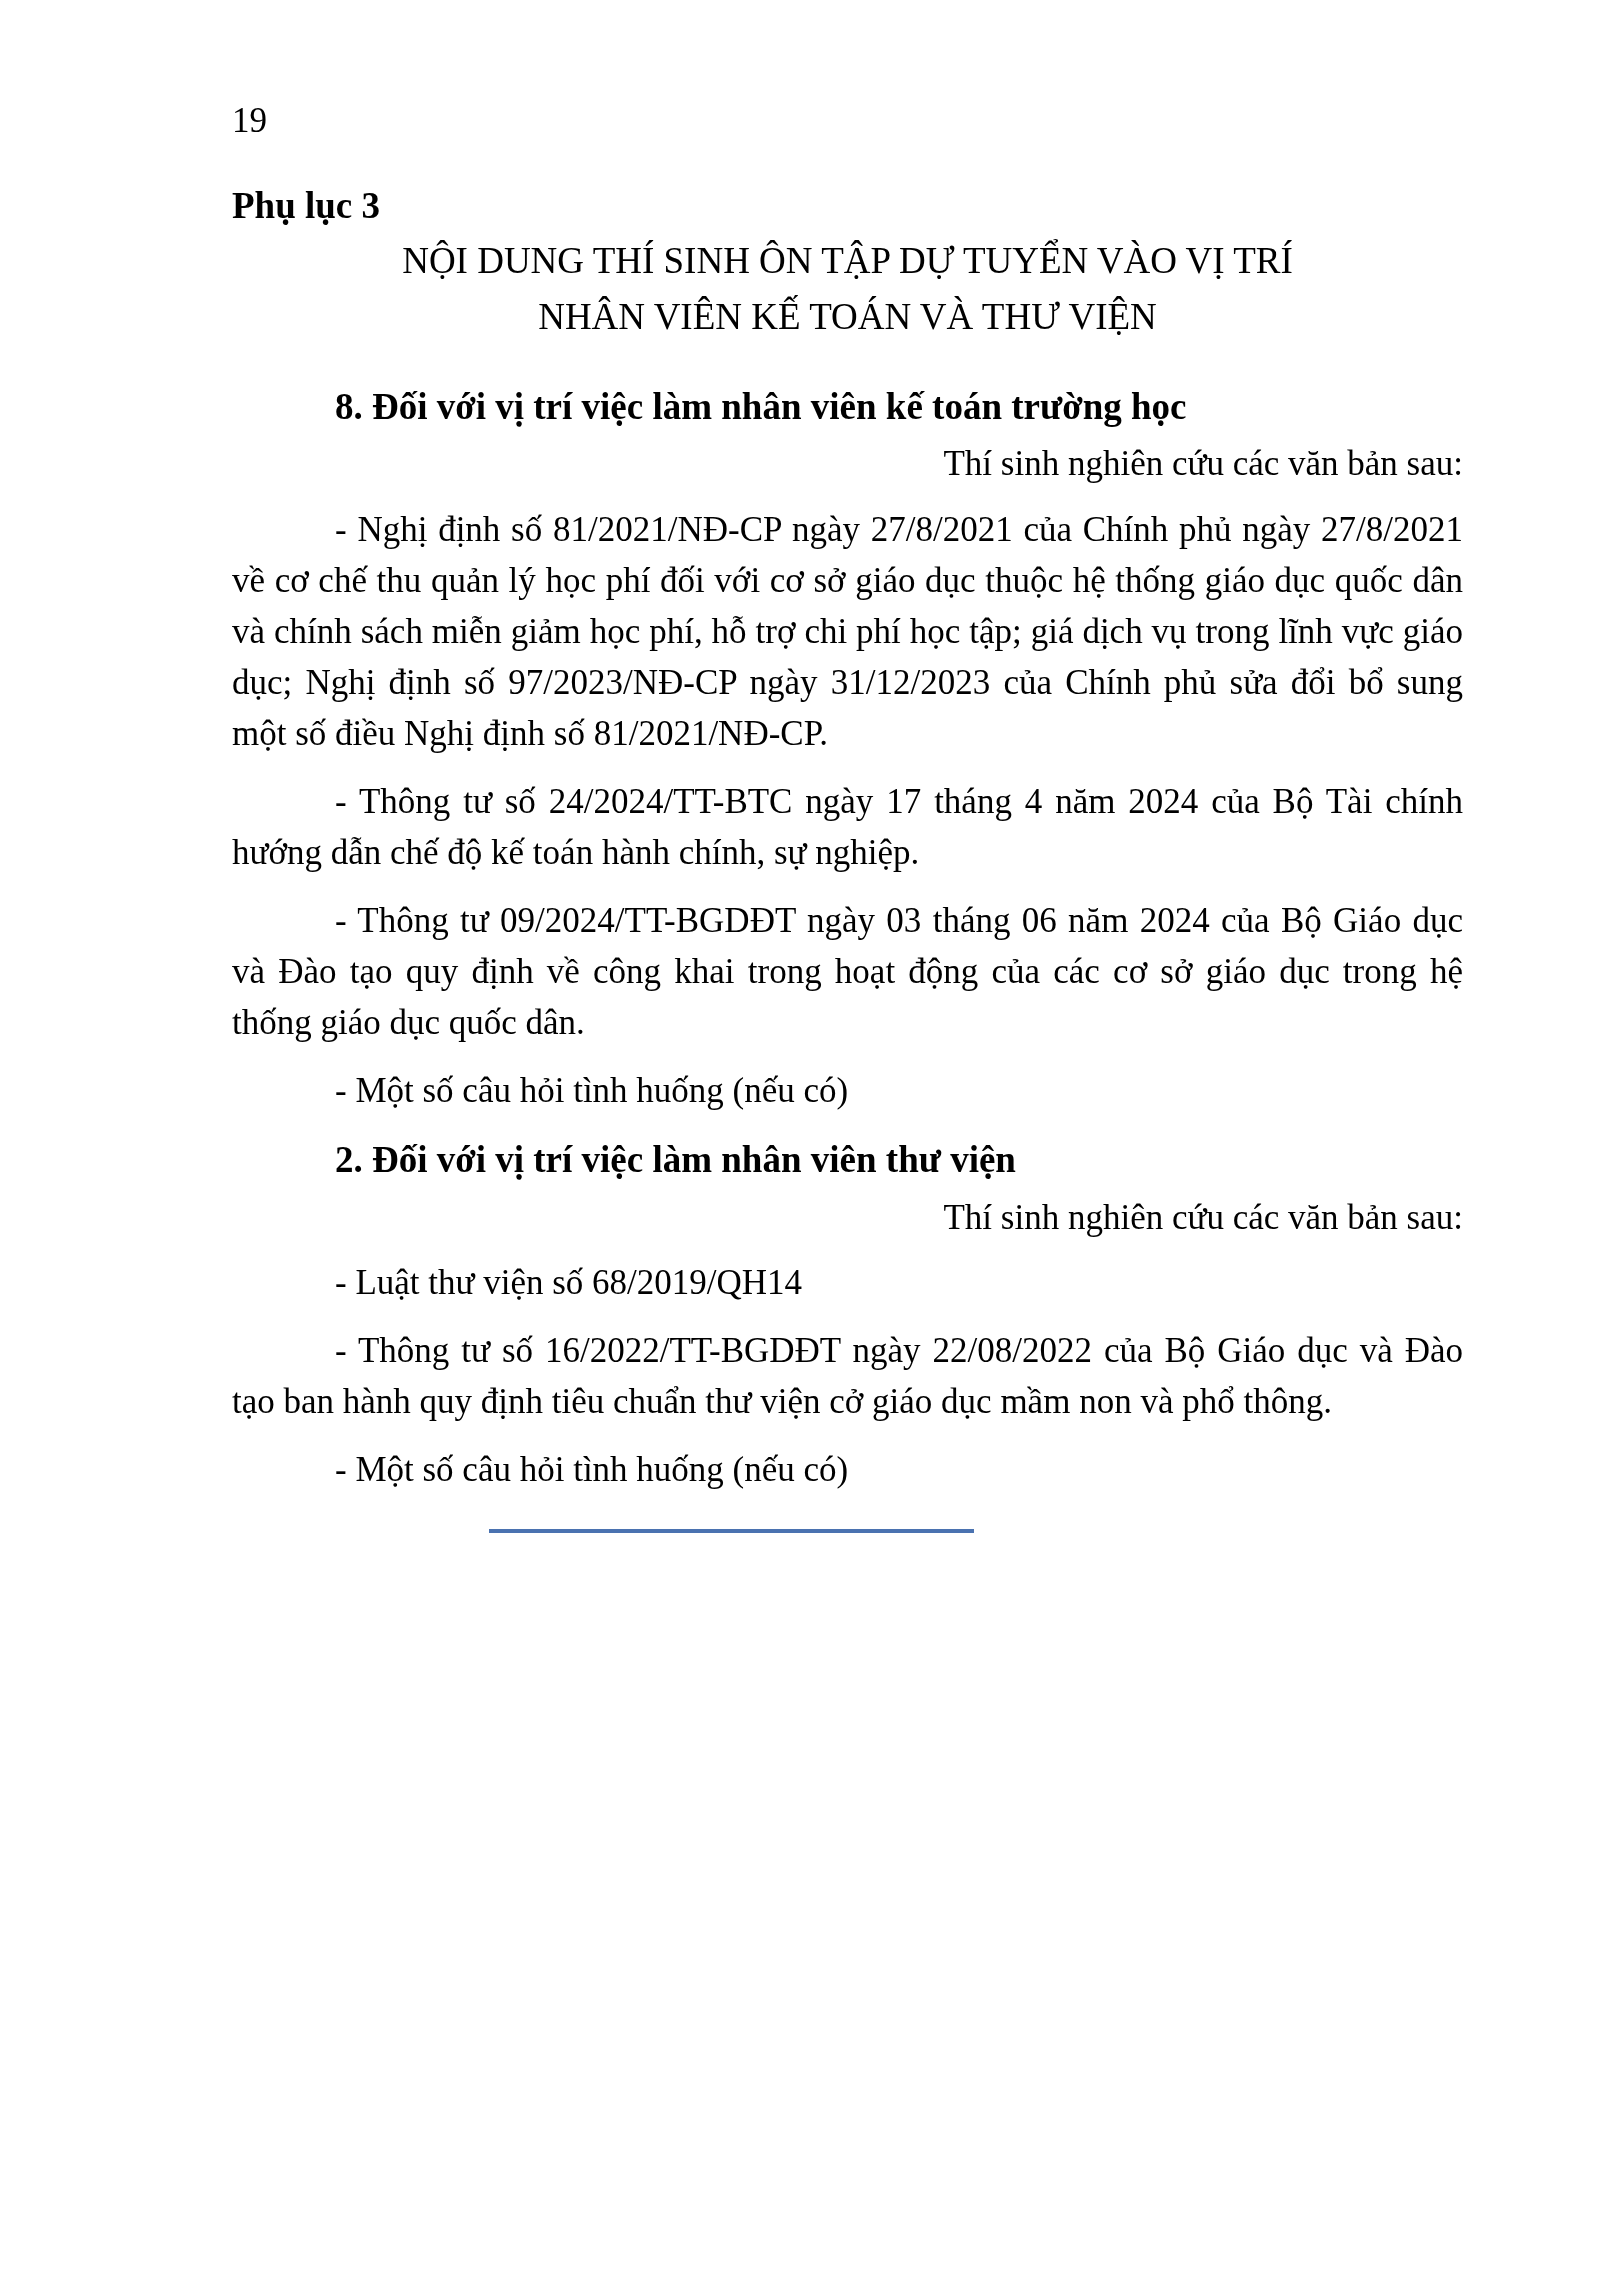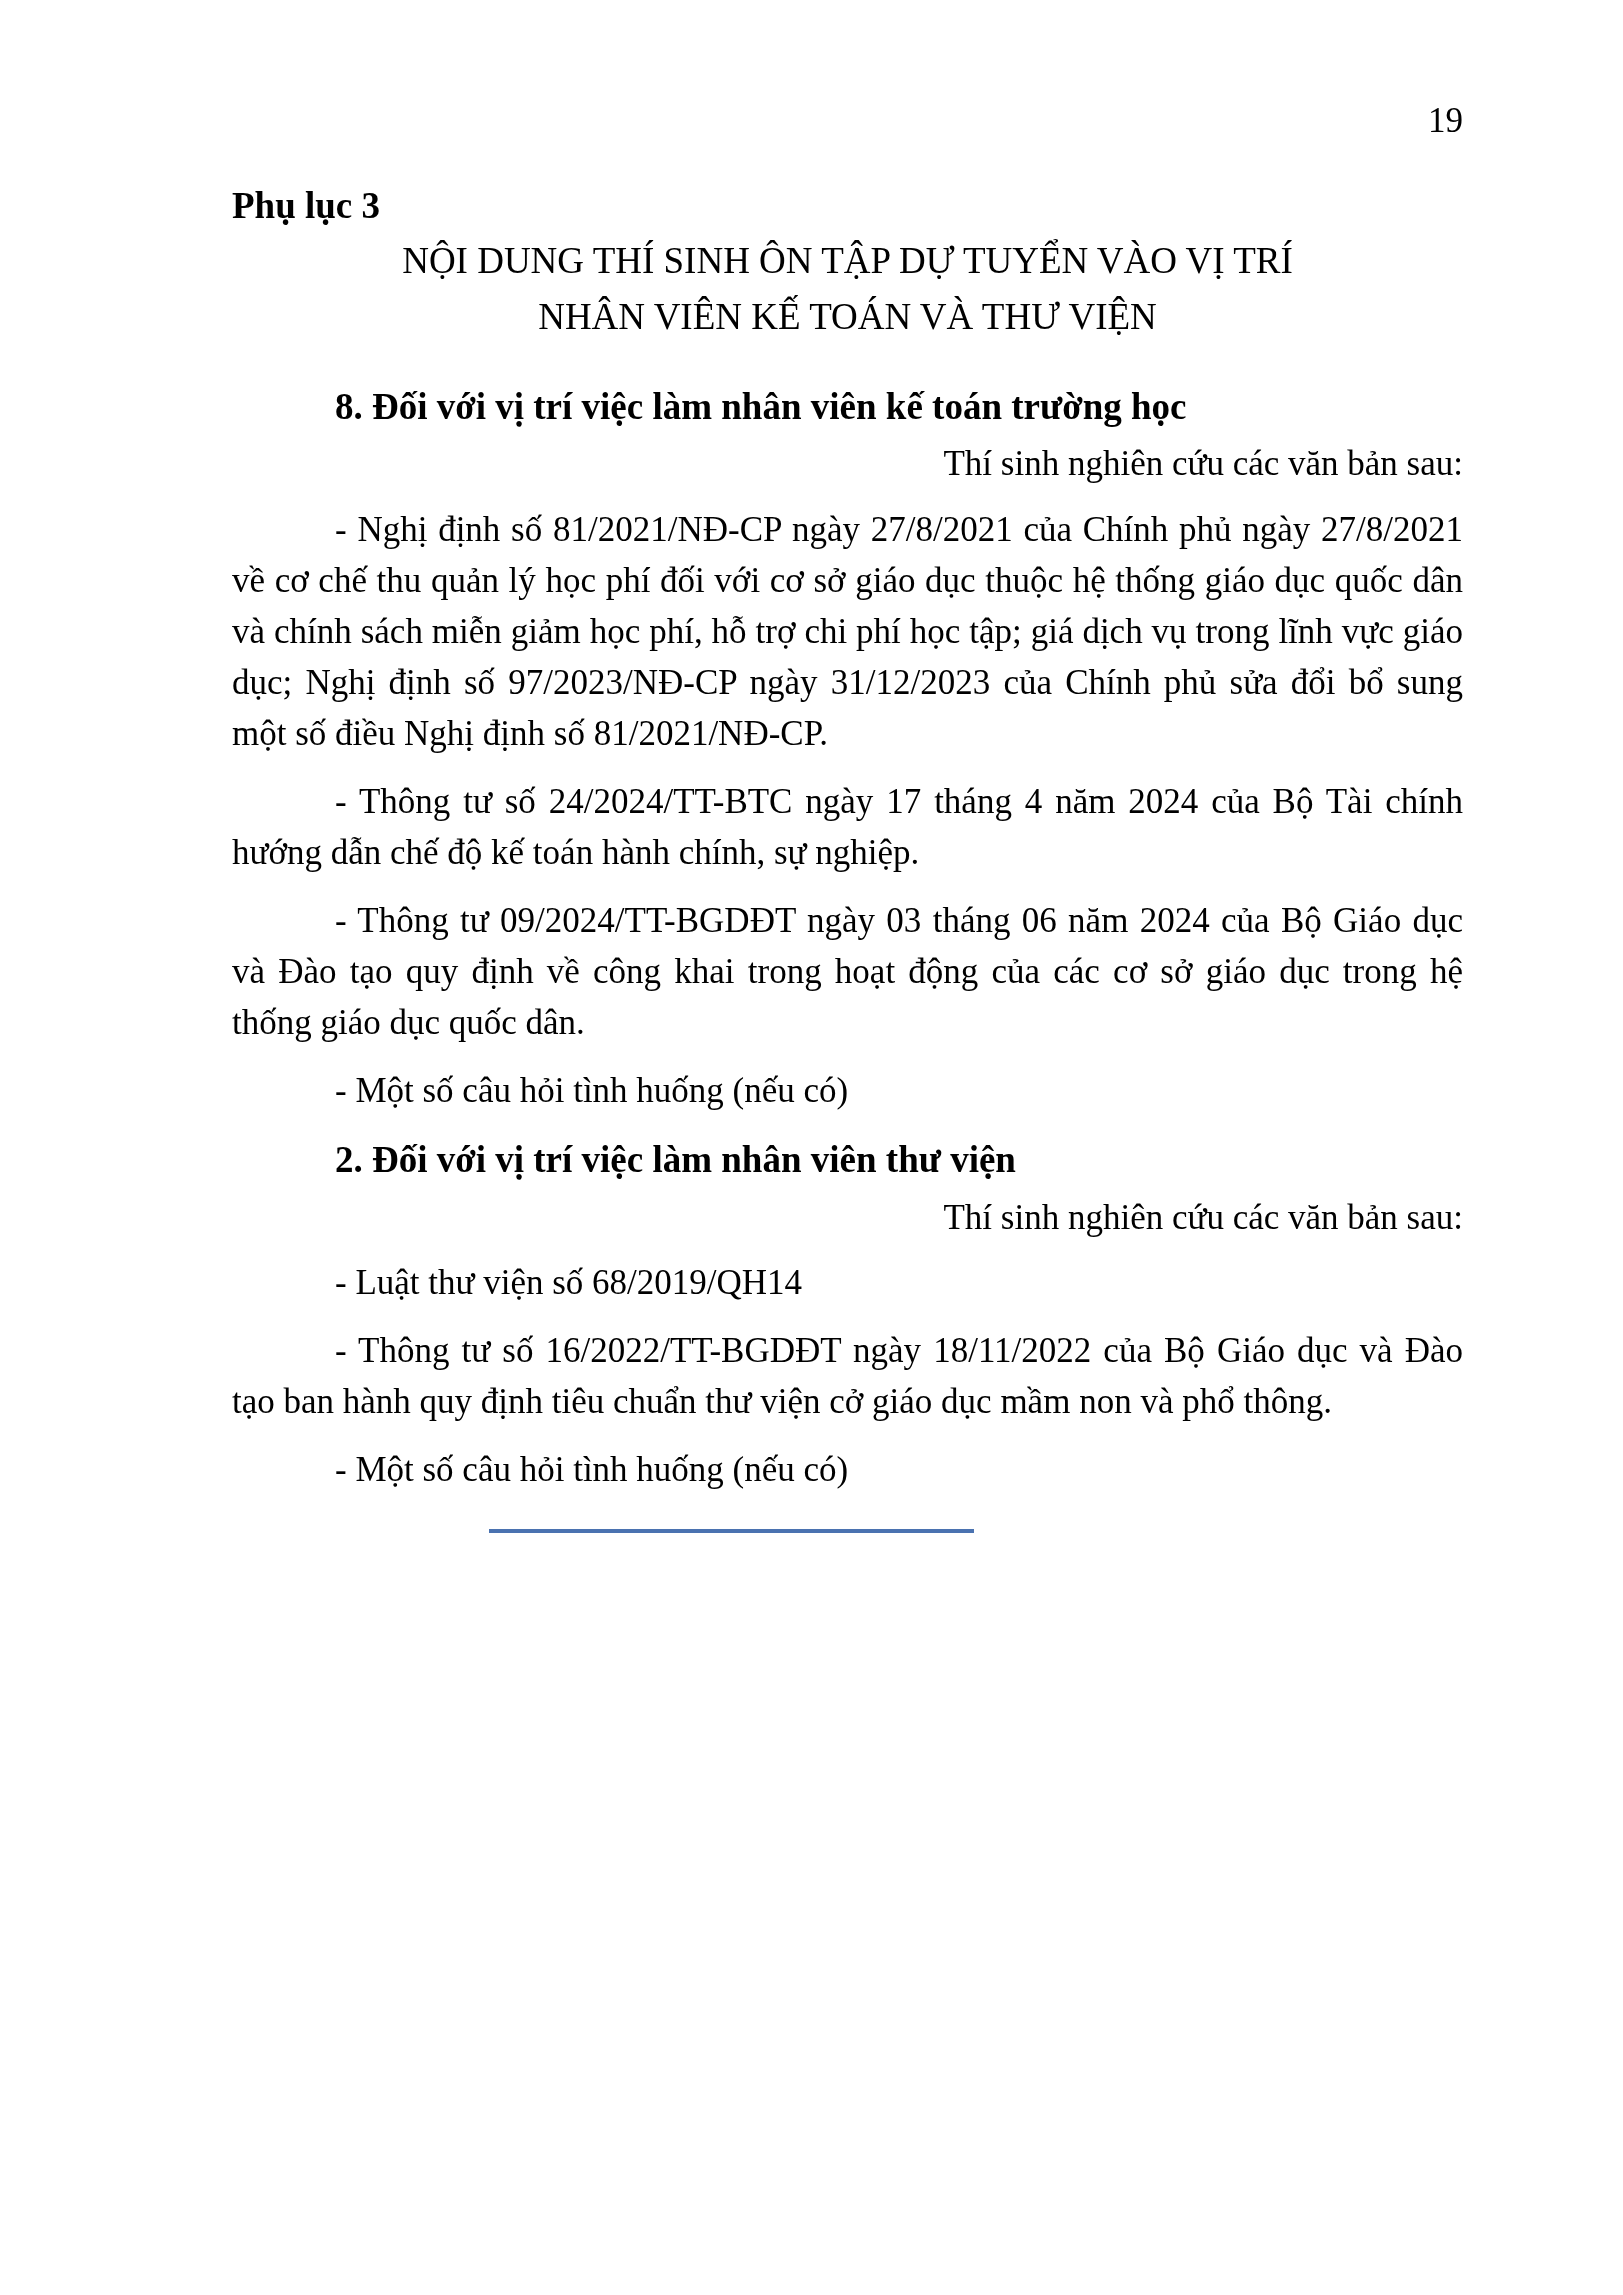--- a/index.html
+++ b/index.html
@@ -17,21 +17,21 @@
     overflow: hidden;
   }
   .content {
     position: absolute;
     left: 232px;
     top: 0;
     width: 1231px;
   }
   .page-number {
     margin-top: 98px;
-    text-align: right;
+    text-align: left;
     font-size: 35px;
     line-height: 46px;
   }
   .appendix {
     margin-top: 39px;
     font-weight: 700;
     font-size: 37px;
     line-height: 46px;
   }
   .doc-title {
@@ -99,21 +99,21 @@
     <div class="para">- Thông tư 09/2024/TT-BGDĐT ngày 03 tháng 06 năm 2024 của Bộ Giáo dục và Đào tạo quy định về công khai trong hoạt động của các cơ sở giáo dục trong hệ thống giáo dục quốc dân.</div>
 
     <div class="para">- Một số câu hỏi tình huống (nếu có)</div>
 
     <div class="sec-heading second">2. Đối với vị trí việc làm nhân viên thư viện</div>
 
     <div class="para intro">Thí sinh nghiên cứu các văn bản sau:</div>
 
     <div class="para first-item">- Luật thư viện số 68/2019/QH14</div>
 
-    <div class="para">- Thông tư số 16/2022/TT-BGDĐT ngày 18/11/2022 của Bộ Giáo dục và Đào tạo ban hành quy định tiêu chuẩn thư viện cở giáo dục mầm non và phổ thông.</div>
+    <div class="para">- Thông tư số 16/2022/TT-BGDĐT ngày 22/08/2022 của Bộ Giáo dục và Đào tạo ban hành quy định tiêu chuẩn thư viện cở giáo dục mầm non và phổ thông.</div>
 
     <div class="para">- Một số câu hỏi tình huống (nếu có)</div>
 
     <div class="divider" style="background: rgb(74, 114, 176);"></div>
 
   </div>
 </div>
 
 
 </body></html>

